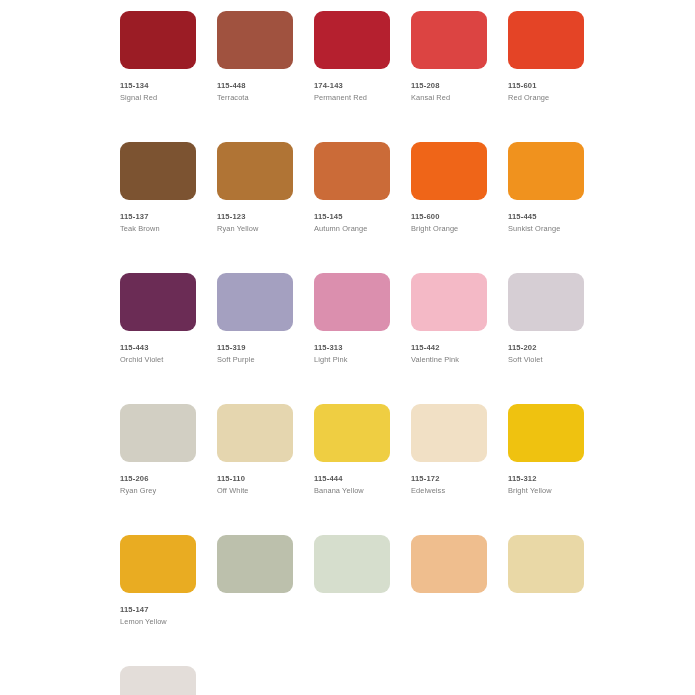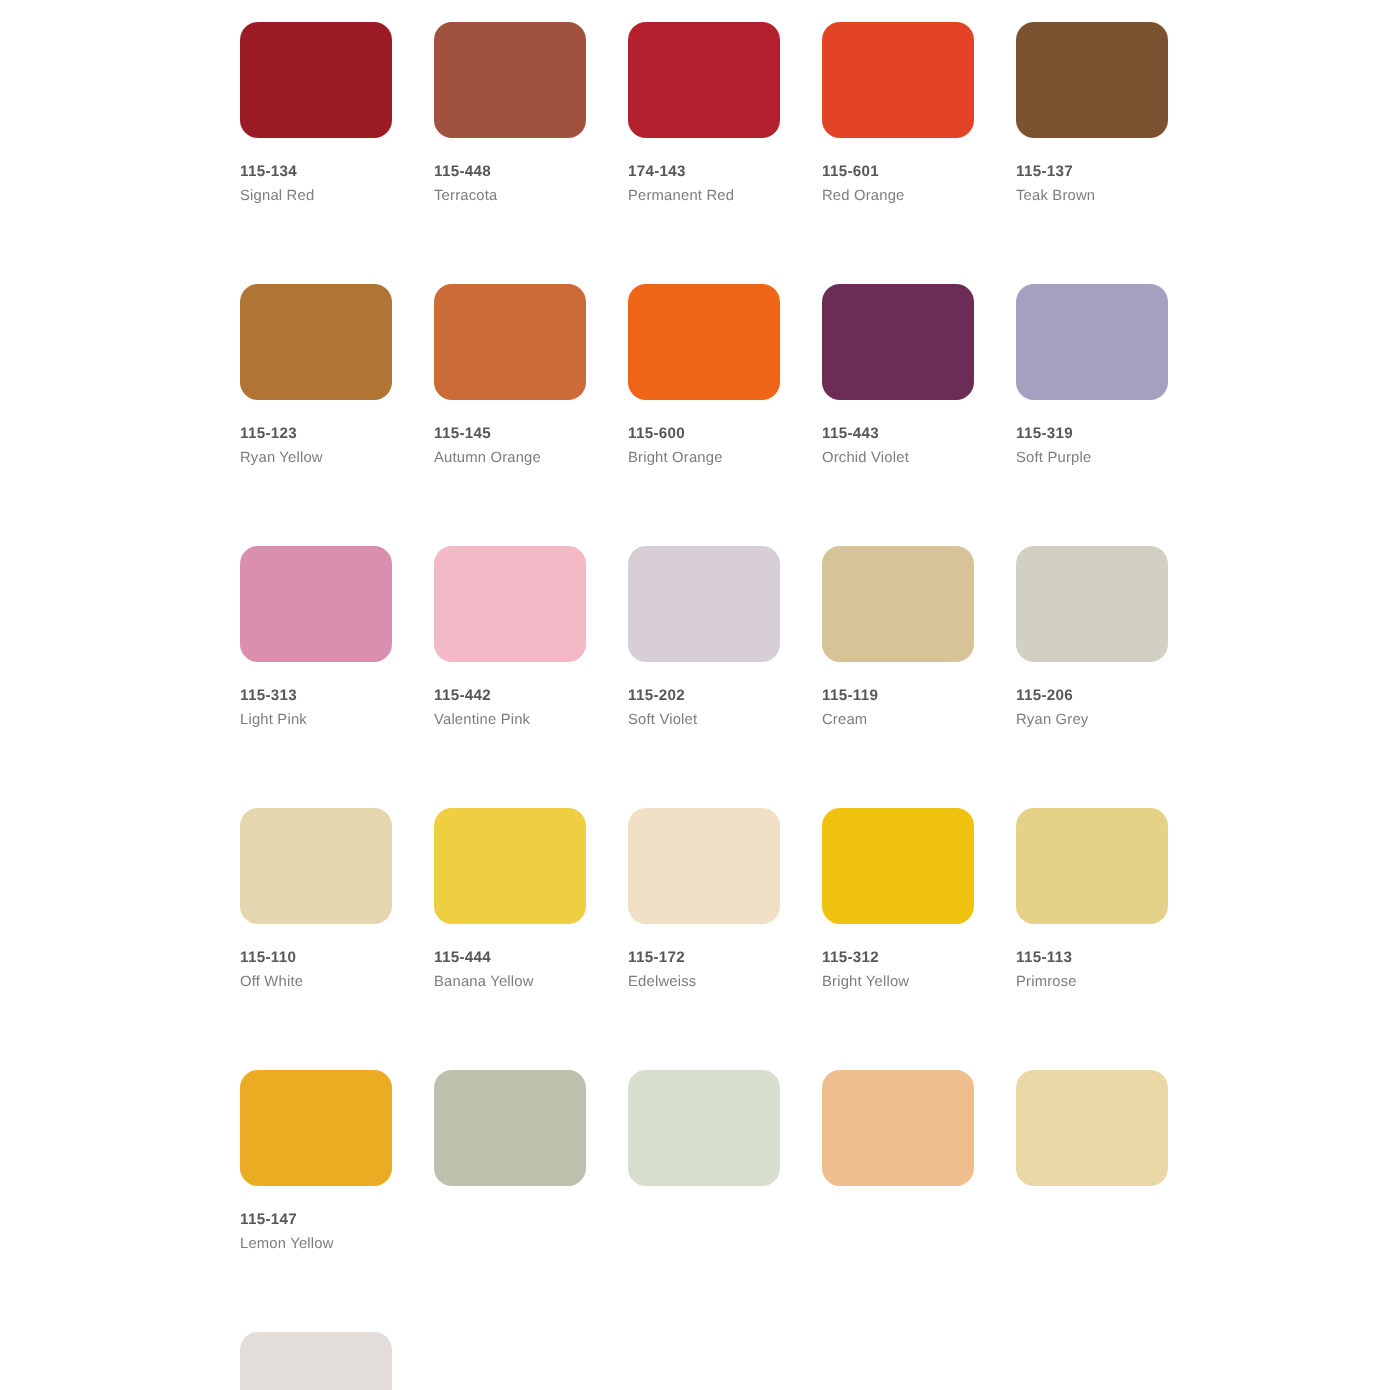--- a/index.html
+++ b/index.html
@@ -79,20 +79,25 @@
         <div class="swatch-chip" style="background-color: rgb(160, 82, 63);"></div>
         <div class="swatch-code">115-448</div>
         <div class="swatch-name">Terracota</div>
       </div>
       <div class="swatch-cell">
         <div class="swatch-chip" style="background-color: rgb(181, 32, 47);"></div>
         <div class="swatch-code">174-143</div>
         <div class="swatch-name">Permanent Red</div>
       </div>
       <div class="swatch-cell">
+        <div class="swatch-chip" style="background-color: rgb(220, 68, 66);"></div>
+        <div class="swatch-code">115-208</div>
+        <div class="swatch-name">Kansai Red</div>
+      </div>
+      <div class="swatch-cell">
         <div class="swatch-chip" style="background-color: rgb(228, 68, 38);"></div>
         <div class="swatch-code">115-601</div>
         <div class="swatch-name">Red Orange</div>
       </div>
       <div class="swatch-cell">
         <div class="swatch-chip" style="background-color: rgb(124, 83, 49);"></div>
         <div class="swatch-code">115-137</div>
         <div class="swatch-name">Teak Brown</div>
       </div>
       <div class="swatch-cell">
@@ -102,20 +107,25 @@
       </div>
       <div class="swatch-cell">
         <div class="swatch-chip" style="background-color: rgb(203, 107, 56);"></div>
         <div class="swatch-code">115-145</div>
         <div class="swatch-name">Autumn Orange</div>
       </div>
       <div class="swatch-cell">
         <div class="swatch-chip" style="background-color: rgb(239, 101, 24);"></div>
         <div class="swatch-code">115-600</div>
         <div class="swatch-name">Bright Orange</div>
+      </div>
+      <div class="swatch-cell">
+        <div class="swatch-chip" style="background-color: rgb(240, 146, 30);"></div>
+        <div class="swatch-code">115-445</div>
+        <div class="swatch-name">Sunkist Orange</div>
       </div>
       <div class="swatch-cell">
         <div class="swatch-chip" style="background-color: rgb(107, 44, 85);"></div>
         <div class="swatch-code">115-443</div>
         <div class="swatch-name">Orchid Violet</div>
       </div>
       <div class="swatch-cell">
         <div class="swatch-chip" style="background-color: rgb(164, 160, 192);"></div>
         <div class="swatch-code">115-319</div>
         <div class="swatch-name">Soft Purple</div>
@@ -129,25 +139,20 @@
         <div class="swatch-chip" style="background-color: rgb(244, 185, 198);"></div>
         <div class="swatch-code">115-442</div>
         <div class="swatch-name">Valentine Pink</div>
       </div>
       <div class="swatch-cell">
         <div class="swatch-chip" style="background-color: rgb(214, 206, 212);"></div>
         <div class="swatch-code">115-202</div>
         <div class="swatch-name">Soft Violet</div>
       </div>
       <div class="swatch-cell">
-        <div class="swatch-chip" style="background-color: rgb(215, 195, 152);"></div>
-        <div class="swatch-code">115-119</div>
-        <div class="swatch-name">Cream</div>
-      </div>
-      <div class="swatch-cell">
         <div class="swatch-chip" style="background-color: rgb(210, 207, 195);"></div>
         <div class="swatch-code">115-206</div>
         <div class="swatch-name">Ryan Grey</div>
       </div>
       <div class="swatch-cell">
         <div class="swatch-chip" style="background-color: rgb(229, 214, 175);"></div>
         <div class="swatch-code">115-110</div>
         <div class="swatch-name">Off White</div>
       </div>
       <div class="swatch-cell">
@@ -159,25 +164,20 @@
         <div class="swatch-chip" style="background-color: rgb(241, 224, 197);"></div>
         <div class="swatch-code">115-172</div>
         <div class="swatch-name">Edelweiss</div>
       </div>
       <div class="swatch-cell">
         <div class="swatch-chip" style="background-color: rgb(239, 194, 16);"></div>
         <div class="swatch-code">115-312</div>
         <div class="swatch-name">Bright Yellow</div>
       </div>
       <div class="swatch-cell">
-        <div class="swatch-chip" style="background-color: rgb(230, 209, 136);"></div>
-        <div class="swatch-code">115-113</div>
-        <div class="swatch-name">Primrose</div>
-      </div>
-      <div class="swatch-cell">
         <div class="swatch-chip" style="background-color: rgb(233, 172, 34);"></div>
         <div class="swatch-code">115-147</div>
         <div class="swatch-name">Lemon Yellow</div>
       </div>
       <div class="swatch-cell">
         <div class="swatch-chip" style="background-color: rgb(188, 192, 172);"></div>
       </div>
       <div class="swatch-cell">
         <div class="swatch-chip" style="background-color: rgb(214, 222, 205);"></div>
       </div>

